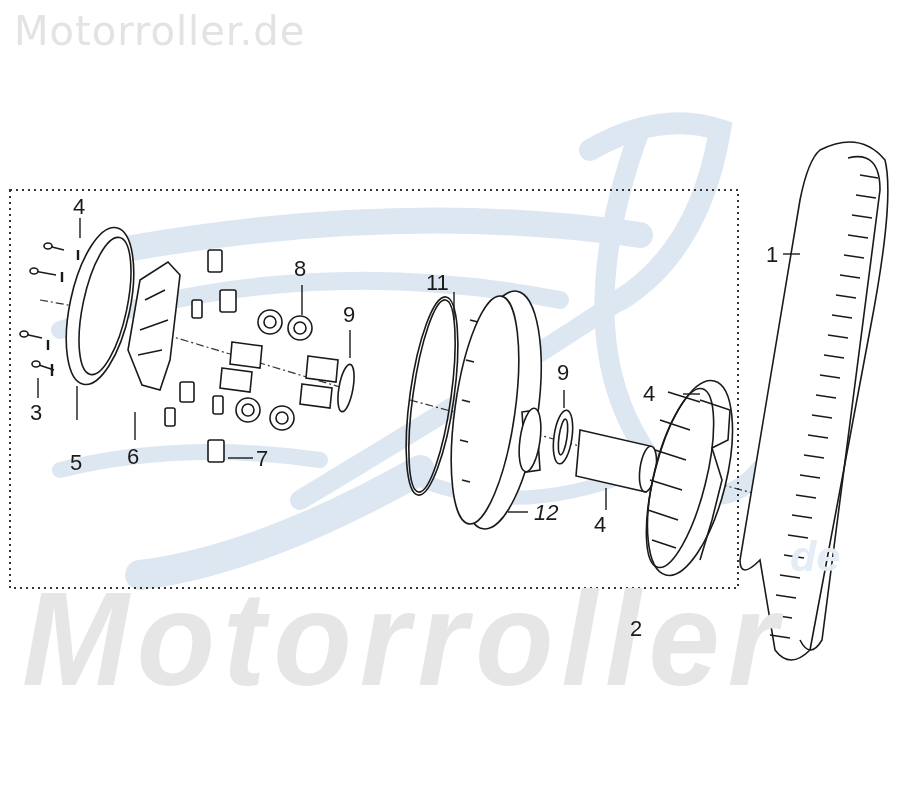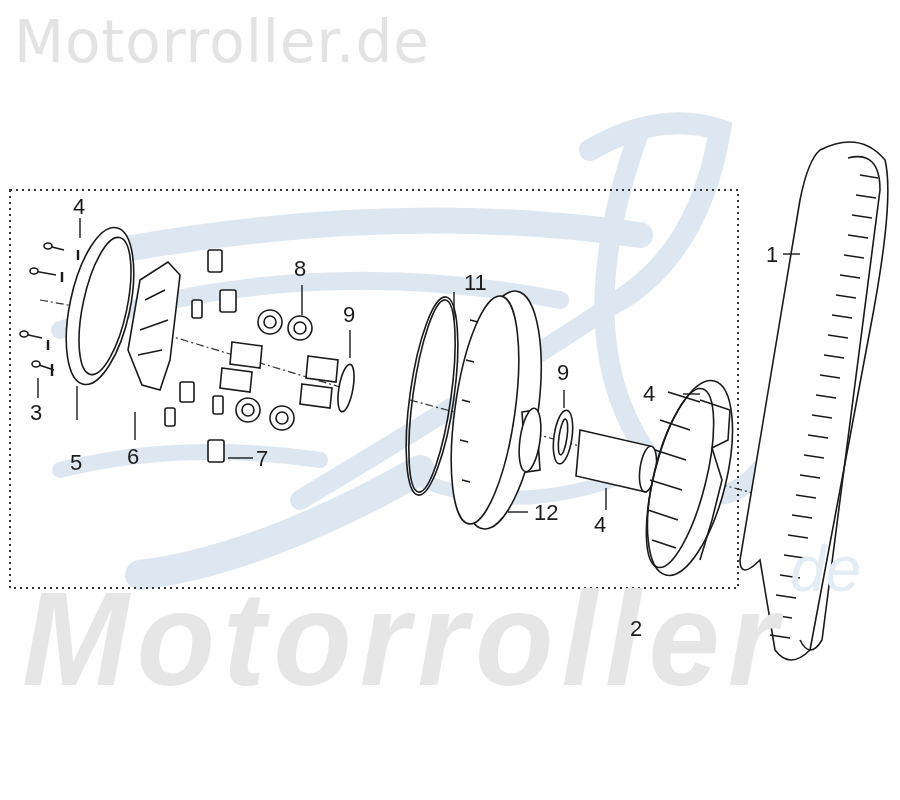--- a/index.html
+++ b/index.html
@@ -1,19 +1,19 @@
 <!DOCTYPE html>
 <html><head>
 <meta charset="utf-8">
 <style>
   html, body { margin: 0; padding: 0; background: #ffffff; }
   body { width: 900px; height: 800px; position: relative; overflow: hidden; font-family: "Liberation Sans", sans-serif; }
-  .wm-top { position: absolute; left: 14px; top: 8px; font-size: 58px; color: #e3e3e3; font-family: "DejaVu Sans", sans-serif; letter-spacing: 1px; }
+  .wm-top { position: absolute; left: 14px; top: 8px; font-size: 40px; color: #e3e3e3; font-family: "DejaVu Sans", sans-serif; letter-spacing: 1px; }
   .wm-bottom { position: absolute; left: 22px; top: 565px; font-size: 128px; font-weight: bold; font-style: italic; color: #e6e6e6; font-family: "Liberation Sans", sans-serif; letter-spacing: 8px; transform: scaleY(1.05); }
-  .wm-de { position: absolute; left: 790px; top: 532px; font-size: 64px; font-style: italic; font-weight: normal; color: #e4ecf5; font-family: "Liberation Sans", sans-serif; }
+  .wm-de { position: absolute; left: 790px; top: 532px; font-size: 43px; font-style: italic; font-weight: bold; color: #e4ecf5; font-family: "Liberation Sans", sans-serif; }
   svg.diagram { position: absolute; left: 0; top: 0; }
   .lbl { position: absolute; font-size: 22px; color: #1a1a1a; font-family: "Liberation Sans", sans-serif; line-height: 1; }
 </style>
 </head>
 <body>
 
 <div class="wm-top">Motorroller.de</div>
 
 <svg class="diagram" width="900" height="800" viewBox="0 0 900 800">
 
@@ -128,19 +128,19 @@
 <div class="wm-bottom">Motorroller</div>
 <div class="wm-de">de</div>
 
 <span class="lbl" style="left:73px;top:196px;">4</span>
 <span class="lbl" style="left:30px;top:402px;">3</span>
 <span class="lbl" style="left:70px;top:452px;">5</span>
 <span class="lbl" style="left:127px;top:446px;">6</span>
 <span class="lbl" style="left:256px;top:448px;">7</span>
 <span class="lbl" style="left:294px;top:258px;">8</span>
 <span class="lbl" style="left:343px;top:304px;">9</span>
-<span class="lbl" style="left:464px;top:272px;">11</span>
+<span class="lbl" style="left:426px;top:272px;">11</span>
 <span class="lbl" style="left:557px;top:362px;">9</span>
 <span class="lbl" style="left:643px;top:383px;">4</span>
-<span class="lbl" style="left:534px;top:502px;">12</span>
+<span class="lbl" style="left:534px;top:502px;font-style:italic;">12</span>
 <span class="lbl" style="left:594px;top:514px;">4</span>
 <span class="lbl" style="left:766px;top:244px;">1</span>
 <span class="lbl" style="left:630px;top:618px;">2</span>
 
 </body></html>

